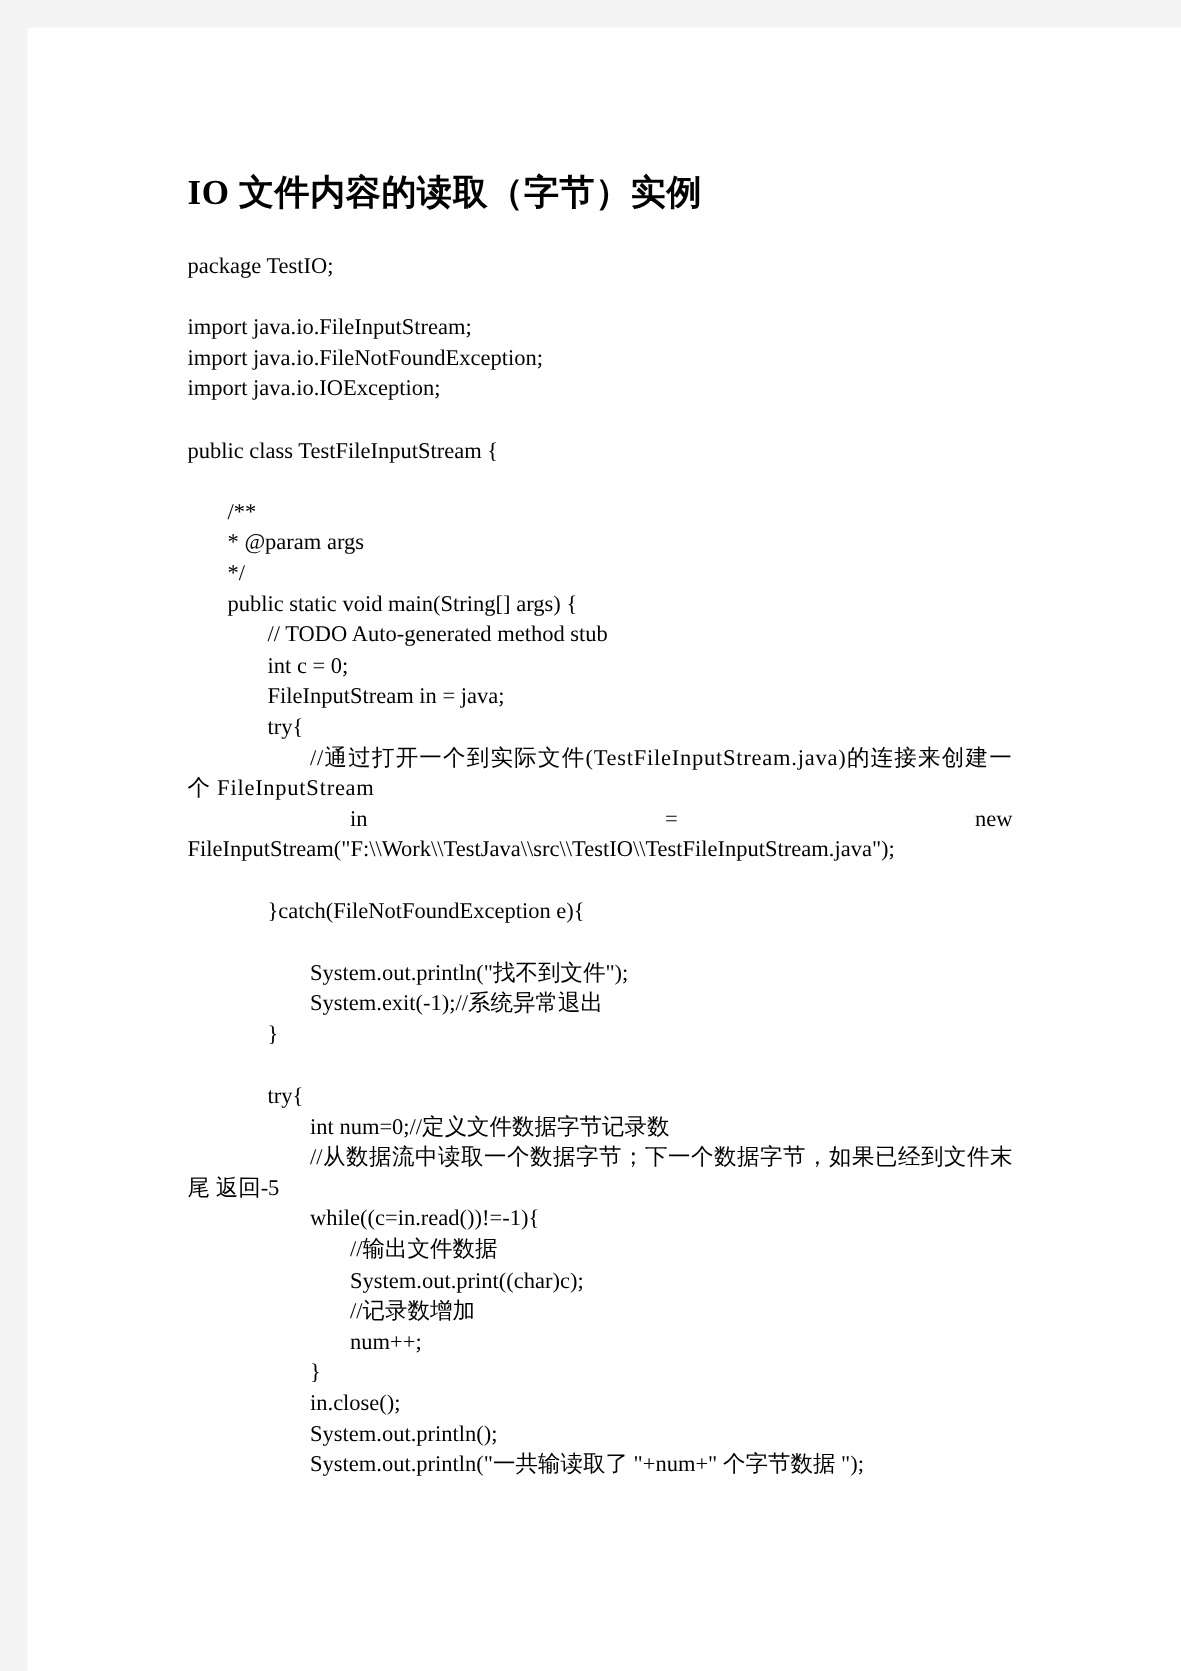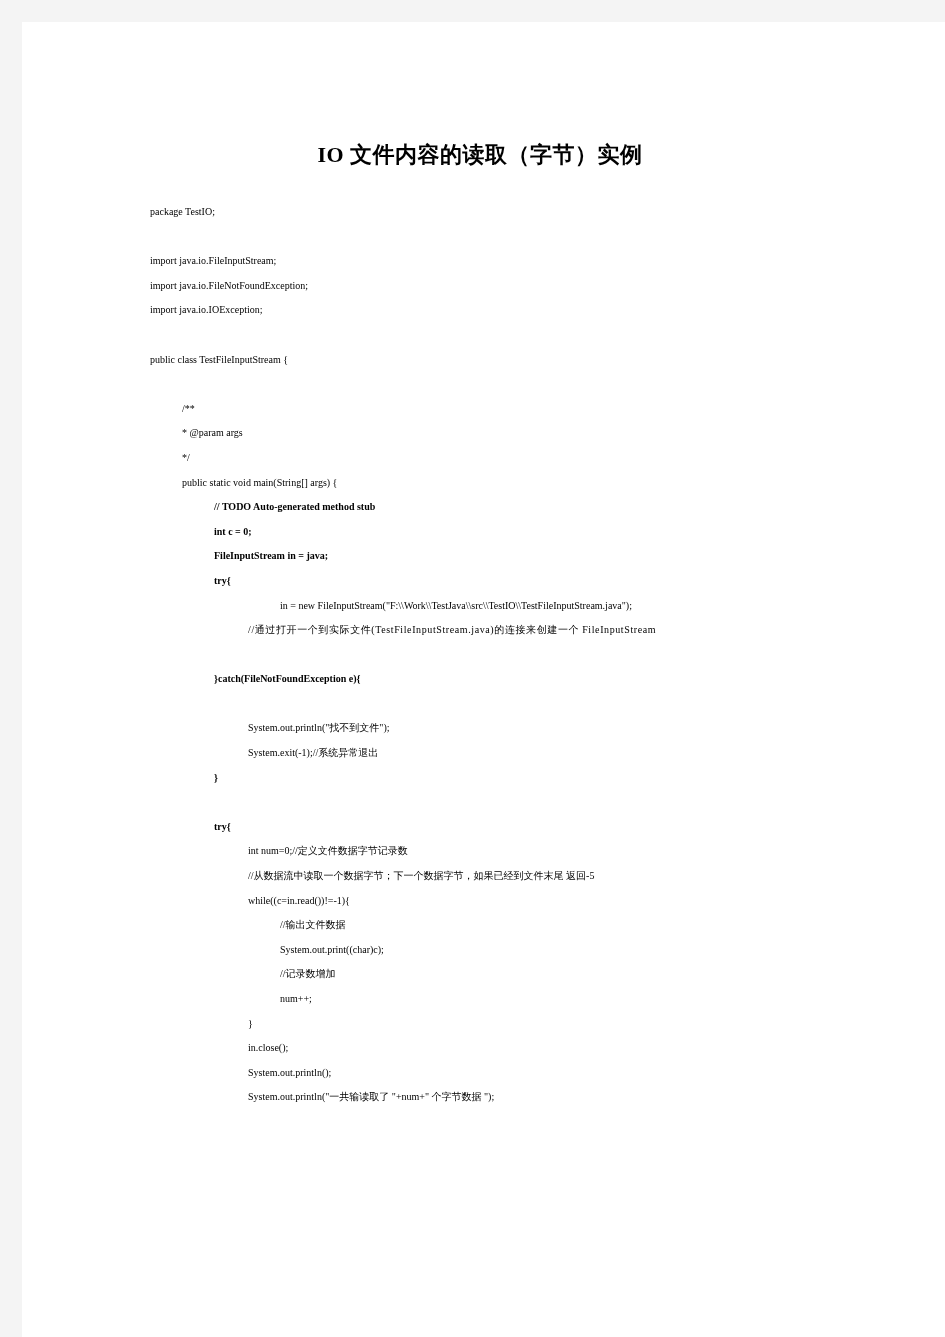--- a/index.html
+++ b/index.html
@@ -27,37 +27,36 @@
   
   .content {
     position: absolute;
     left: 128px;   
     top: 118px;
     width: 660px;  
   }
 
   .doc-title {
     font-family: "Liberation Serif", "DejaVu Serif", serif;
-    font-size: 22px;
+    font-size: 28px;
     line-height: 30px;
-    text-align: center;
     color: #000;
     margin: 0 0 30px 0;
     letter-spacing: 0.5px;
   }
   .doc-title .latin {
     font-weight: bold;
   }
   .doc-title .cjk {
     font-weight: bold;
   }
 
   .code {
     font-family: "Liberation Serif", "DejaVu Serif", serif;
-    font-size: 10px;
+    font-size: 18px;
     line-height: 24.6px;
     color: #000;
     text-align: justify;
   }
 
   
   .line {
     white-space: pre-wrap;
     word-break: break-word;
     text-align: left;
@@ -65,21 +64,21 @@
   .line.justify-wrap {
     text-align: justify;
     text-align-last: left;
   }
   .line.blank {
     height: 24.6px;
   }
 
   
   .i1 { padding-left: 32px; }
-  .i2 { padding-left: 64px; font-weight: bold; }
+  .i2 { padding-left: 64px; }
   .i3 { padding-left: 98px; }
   .i4 { padding-left: 130px; }
 
   
   .hang-i3 { padding-left: 0; text-indent: 98px; }
   .hang-i4 { padding-left: 0; text-indent: 130px; }
 
   .sp-wide { letter-spacing: 0.6px; }
 </style>
 </head>
@@ -104,22 +103,22 @@
       <div class="line i1">/**</div>
       <div class="line i1">* @param args</div>
       <div class="line i1">*/</div>
       <div class="line i1">public static void main(String[] args) {</div>
 
       <div class="line i2">// TODO Auto-generated method stub</div>
       <div class="line i2">int c = 0;</div>
       <div class="line i2">FileInputStream in = java;</div>
       <div class="line i2">try{</div>
 
+      <div class="line justify-wrap hang-i3 sp-wide">//通过打开一个到实际文件(TestFileInputStream.java)的连接来创建一个 FileInputStream</div>
       <div class="line justify-wrap hang-i4">in = new FileInputStream("F:\\Work\\TestJava\\src\\TestIO\\TestFileInputStream.java");</div>
-      <div class="line justify-wrap hang-i3 sp-wide">//通过打开一个到实际文件(TestFileInputStream.java)的连接来创建一个 FileInputStream</div>
 
       <div class="line blank"></div>
       <div class="line i2">}catch(FileNotFoundException e){</div>
       <div class="line blank"></div>
       <div class="line i3">System.out.println("找不到文件");</div>
       <div class="line i3">System.exit(-1);//系统异常退出</div>
       <div class="line i2">}</div>
       <div class="line blank"></div>
 
       <div class="line i2">try{</div>

